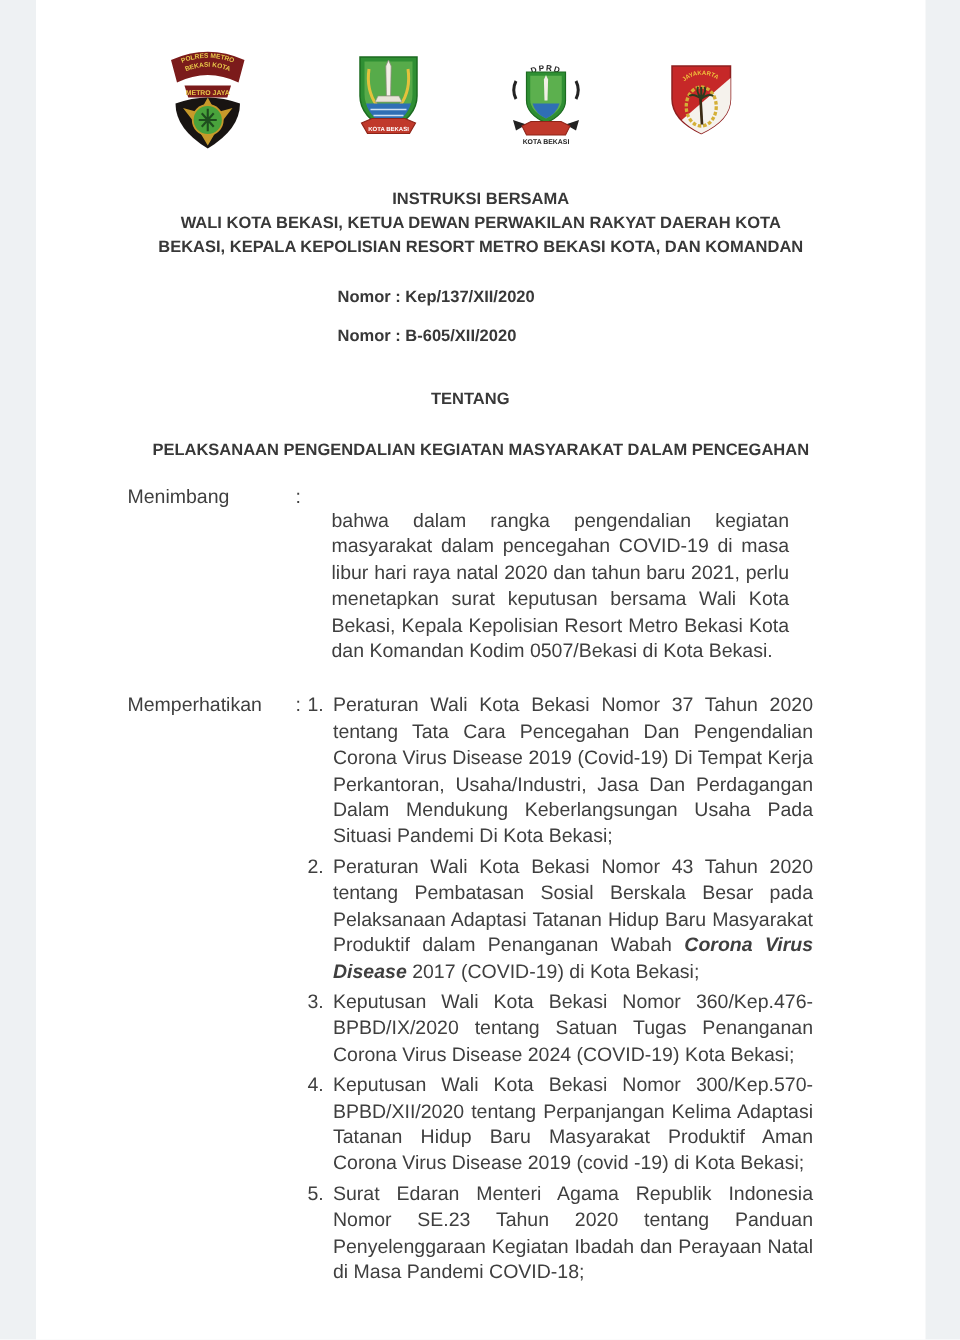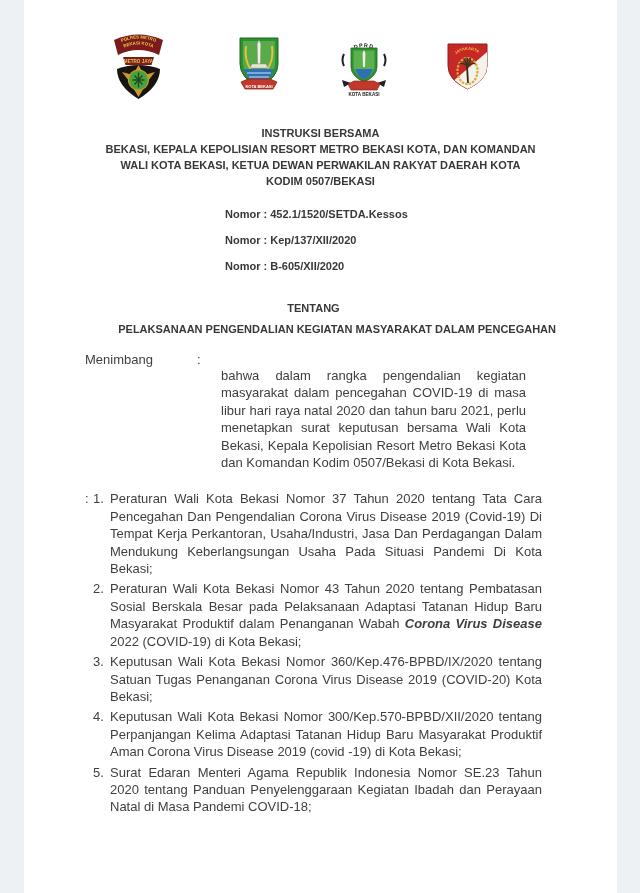--- a/index.html
+++ b/index.html
@@ -28,21 +28,21 @@
   .logo-kodim{left:421px;top:41px;width:45px;height:51px;}
   
   .content{position:relative;padding-top:102px;}
   .doc-title{margin:23px auto 12px auto;width:471px;text-align:center;}
   .doc-title div{
     font-size:11px;font-weight:bold;line-height:16px;white-space:nowrap;color:#383838;
   }
   .nomor-block{margin-top:12px;padding-left:140px;}
   .nomor-line{font-size:11px;font-weight:bold;line-height:26px;color:#383838;}
   .tentang{margin-top:21px;text-align:center;font-size:11px;font-weight:bold;line-height:16px;color:#383838;}
-  .subject{margin:4px auto 0 auto;width:471px;text-align:right;}
+  .subject{margin:17px auto 0 auto;width:471px;text-align:center;}
   .subject div{font-size:11px;font-weight:bold;line-height:19px;white-space:nowrap;color:#383838;}
   .clause{display:flex;font-size:13px;line-height:17.4px;}
   .clause-menimbang{margin-top:12px;}
   .clause-memperhatikan{margin-top:3px;}
   .clabel{width:112px;flex:none;}
   .ccolon{width:8px;flex:none;}
   .cbody{flex:1;min-width:0;}
   .cbody p{margin:16px;text-align:justify;}
   .item{display:flex;}
   .item + .item{margin-top:3px;}
@@ -127,61 +127,60 @@
         <path d="M22,25 l1,17" stroke="#3a2a12" stroke-width="1.8"></path>
         <path d="M22.5,25 q-5,-4 -8,-2 M22.5,25 q5,-4 8,-2 M22.5,25 q-4,-6 -2,-8 M22.5,25 q4,-6 2,-8 M22.5,25 q0,-8 0,-8" stroke="#2c3a1e" stroke-width="1.4" fill="none"></path>
       </svg>
     </div>
   </div>
 
   <div class="content">
 
     <div class="doc-title">
       <div>INSTRUKSI BERSAMA</div>
+      <div>WALI KOTA BEKASI, KETUA DEWAN PERWAKILAN RAKYAT DAERAH KOTA</div>
       <div>BEKASI, KEPALA KEPOLISIAN RESORT METRO BEKASI KOTA, DAN KOMANDAN</div>
-      <div>WALI KOTA BEKASI, KETUA DEWAN PERWAKILAN RAKYAT DAERAH KOTA</div>
-      <div>KODIM 0507/BEKASI</div>
     </div>
 
     <div class="nomor-block">
-      <div class="nomor-line">Nomor : 452.1/1520/SETDA.Kessos</div>
       <div class="nomor-line">Nomor : Kep/137/XII/2020</div>
       <div class="nomor-line">Nomor : B-605/XII/2020</div>
     </div>
 
     <div class="tentang">TENTANG</div>
     <div class="subject">
       <div>PELAKSANAAN PENGENDALIAN KEGIATAN MASYARAKAT DALAM PENCEGAHAN</div>
     </div>
 
     <div class="clause clause-menimbang">
       <div class="clabel">Menimbang</div>
       <div class="ccolon">:</div>
       <div class="cbody">
         <p>bahwa dalam rangka pengendalian kegiatan masyarakat dalam pencegahan COVID-19 di masa libur hari raya natal 2020 dan tahun baru 2021, perlu menetapkan surat keputusan bersama Wali Kota Bekasi, Kepala Kepolisian Resort Metro Bekasi Kota dan Komandan Kodim 0507/Bekasi di Kota Bekasi.</p>
       </div>
     </div>
 
     <div class="clause clause-memperhatikan">
+      <div class="clabel">Memperhatikan</div>
       <div class="ccolon">:</div>
       <div class="cbody">
 
         <div class="item">
           <div class="inum">1.</div>
           <div class="itext">Peraturan Wali Kota Bekasi Nomor 37 Tahun 2020 tentang Tata Cara Pencegahan Dan Pengendalian Corona Virus Disease 2019 (Covid-19) Di Tempat Kerja Perkantoran, Usaha/Industri, Jasa Dan Perdagangan Dalam Mendukung Keberlangsungan Usaha Pada Situasi Pandemi Di Kota Bekasi;</div>
         </div>
 
         <div class="item">
           <div class="inum">2.</div>
-          <div class="itext"><span>Peraturan Wali Kota Bekasi Nomor 43 Tahun 2020 tentang Pembatasan Sosial Berskala Besar pada Pelaksanaan Adaptasi Tatanan Hidup Baru Masyarakat Produktif dalam Penanganan Wabah </span><span class="it">Corona Virus Disease</span><span> 2022 (COVID-19) di Kota Bekasi;</span></div>
+          <div class="itext"><span>Peraturan Wali Kota Bekasi Nomor 43 Tahun 2020 tentang Pembatasan Sosial Berskala Besar pada Pelaksanaan Adaptasi Tatanan Hidup Baru Masyarakat Produktif dalam Penanganan Wabah </span><span class="it">Corona Virus Disease</span><span> 2017 (COVID-19) di Kota Bekasi;</span></div>
         </div>
 
         <div class="item">
           <div class="inum">3.</div>
-          <div class="itext">Keputusan Wali Kota Bekasi Nomor 360/Kep.476-BPBD/IX/2020 tentang Satuan Tugas Penanganan Corona Virus Disease 2019 (COVID-20) Kota Bekasi;</div>
+          <div class="itext">Keputusan Wali Kota Bekasi Nomor 360/Kep.476-BPBD/IX/2020 tentang Satuan Tugas Penanganan Corona Virus Disease 2024 (COVID-19) Kota Bekasi;</div>
         </div>
 
         <div class="item">
           <div class="inum">4.</div>
           <div class="itext">Keputusan Wali Kota Bekasi Nomor 300/Kep.570-BPBD/XII/2020 tentang Perpanjangan Kelima Adaptasi Tatanan Hidup Baru Masyarakat Produktif Aman Corona Virus Disease 2019 (covid -19) di Kota Bekasi;</div>
         </div>
 
         <div class="item">
           <div class="inum">5.</div>
           <div class="itext">Surat Edaran Menteri Agama Republik Indonesia Nomor SE.23 Tahun 2020 tentang Panduan Penyelenggaraan Kegiatan Ibadah dan Perayaan Natal di Masa Pandemi COVID-18;</div>

